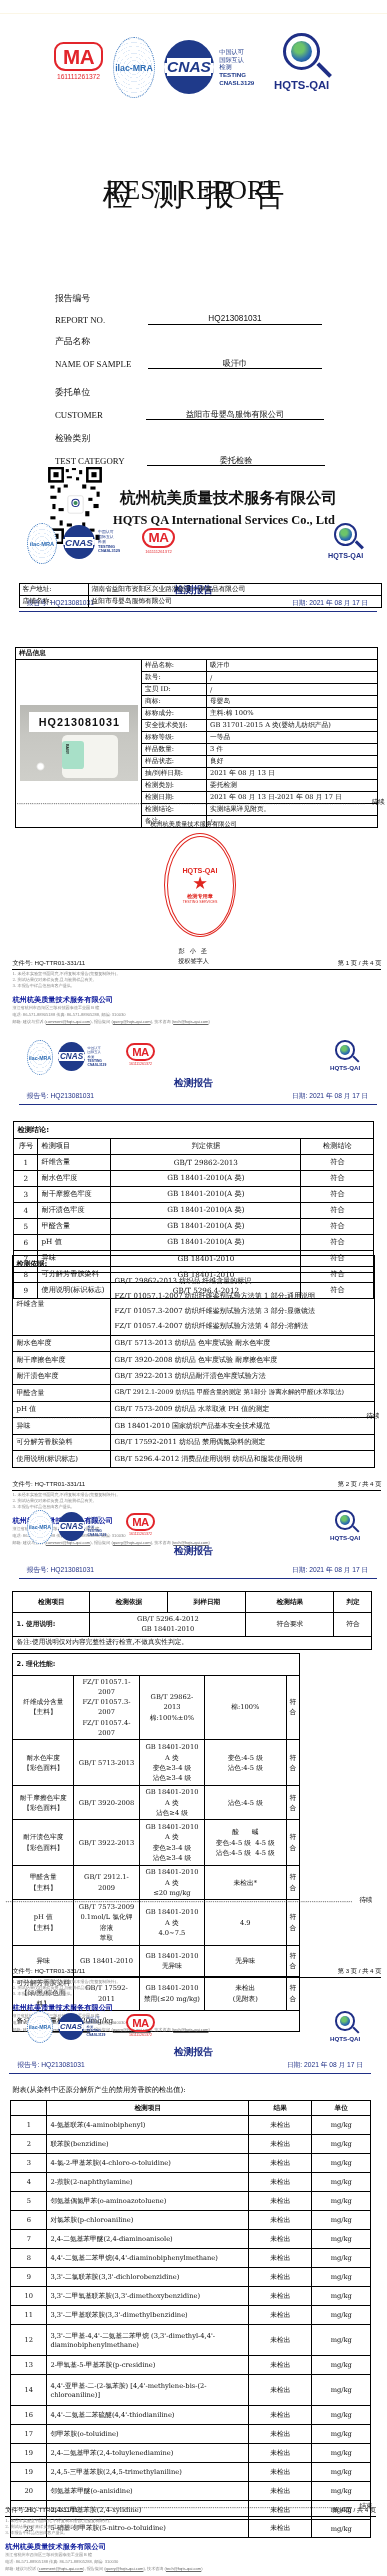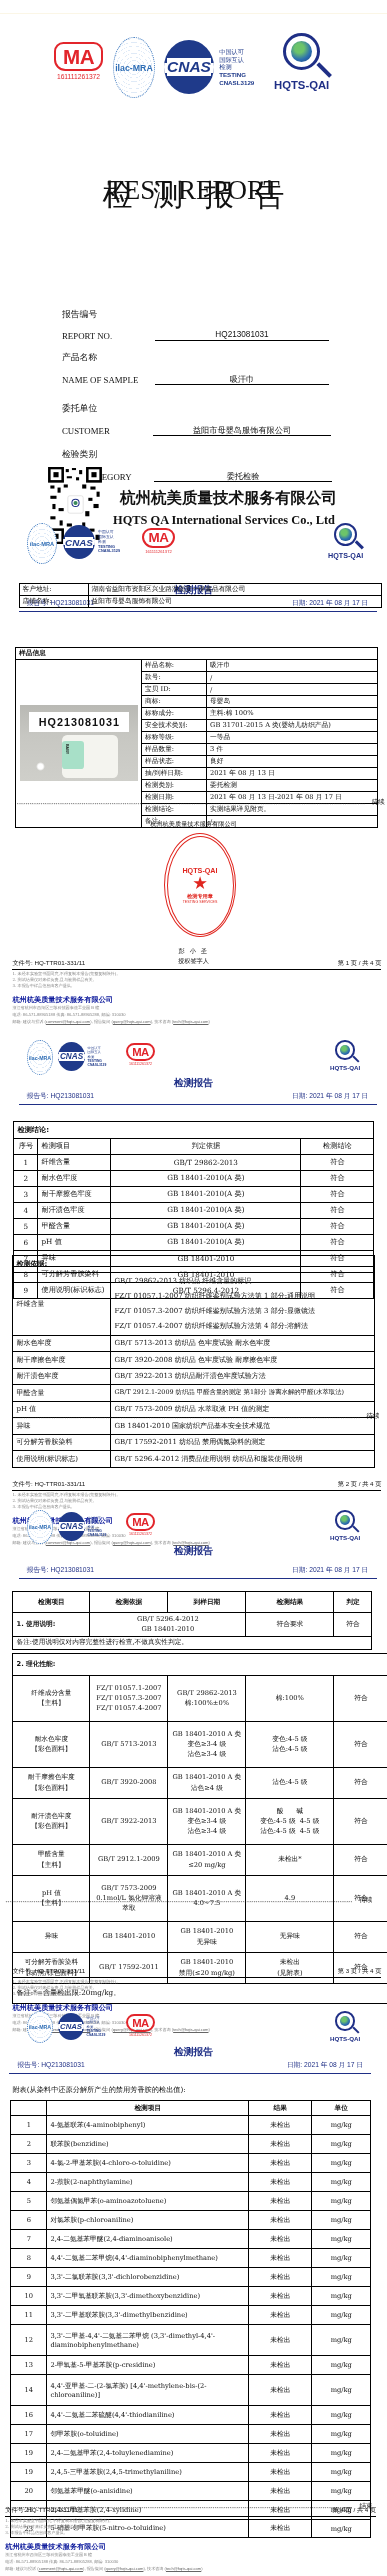--- a/index.html
+++ b/index.html
@@ -20,21 +20,21 @@
   .cnas-circle span { position: relative; z-index: 2; color: #1f3a8a; background: #fff; padding: 0 0.5px; }
   .cnas-text { color: #1f3a8a; font-family: "Liberation Sans", sans-serif; line-height: 1.25; }
   .hqts { position: absolute; display: flex; flex-direction: column; align-items: center; }
   .hqts-q { border-radius: 50%; border: 3.6px solid #1f2f86; position: relative; display: flex; align-items: center; justify-content: center; }
   .hqts-q .globe { border-radius: 50%; background: radial-gradient(circle at 40% 35%, #6cc46a 0 25%, #2c6fb0 60%, #173e7a 100%); }
   .hqts-q .tail { position: absolute; width: 4.1px; background: #1f2f86; transform: rotate(-45deg); }
   .hqts-label { color: #1f2f86; font-family: "Liberation Sans", sans-serif; font-weight: bold; }
 
   .cover-title-cn { top: 175px; left: 0; width: 387px; text-align: center; font-family: "DejaVu Sans", sans-serif; font-size: 30px; letter-spacing: 20.6px; padding-left: 20.6px; }
   .cover-title-en { top: 178px; left: 0; width: 387px; text-align: center; font-family: "Liberation Serif", serif; font-size: 27px; margin-top: 0; }
-  .cover-fields { left: 62px; width: 268px; margin-top: 16px; }
+  .cover-fields { left: 55px; width: 268px; }
   .cf-label { position: absolute; left: 0; font-size: 8.8px; font-family: "Liberation Serif", serif; }
   .cf-value { position: absolute; left: 93px; width: 174px; text-align: center; border-bottom: 1px solid #000; font-size: 8.2px; height: 11.3px; line-height: 10.3px; }
   .company-cn { position: absolute; left: 120px; font-family: "DejaVu Sans", sans-serif; font-size: 15.5px; font-weight: bold; }
   .company-en { position: absolute; left: 113px; font-family: "Liberation Serif", serif; font-size: 12.4px; font-weight: bold; }
 
   
   .rp-title { left: 0; width: 387px; text-align: center; color: #1f2f86; font-family: "DejaVu Sans", sans-serif; font-weight: bold; font-size: 9.8px; }
   .rp-meta { left: 18.5px; width: 358px; display: flex; justify-content: space-between; color: #1f2f86; font-family: "Liberation Sans", sans-serif; font-size: 6.7px; border-bottom: 1px solid #1f2f86; padding: 0 8.2px 3.1px 8.2px; }
 
   table.grid { border-collapse: collapse; position: absolute; font-size: 6.7px; font-family: "DejaVu Serif", serif; }
@@ -573,21 +573,21 @@
         </td>
     <td class="center">符合要求</td>
     <td class="center">符合</td>
   </tr>
   <tr style="height:13.4px;">
         <td colspan="5">备注:使用说明仅对内容完整性进行检查,不做真实性判定。</td>
       </tr>
 </tbody>
   </table>
 
-<table class="grid" style="left:12.4px;top:1653px;width:376px;font-size:6.7px;line-height:10.3px;">
+<table class="grid" style="left:12.4px;top:1653px;width:288px;font-size:6.7px;line-height:10.3px;">
   <colgroup>
       <col style="width:77px">
       <col style="width:78px">
       <col style="width:78px">
       <col style="width:88px">
       <col>
     </colgroup>
   <tbody>
       <tr style="height:21.6px;">
         <td colspan="5" class="section-head">2.  理化性能:</td>

